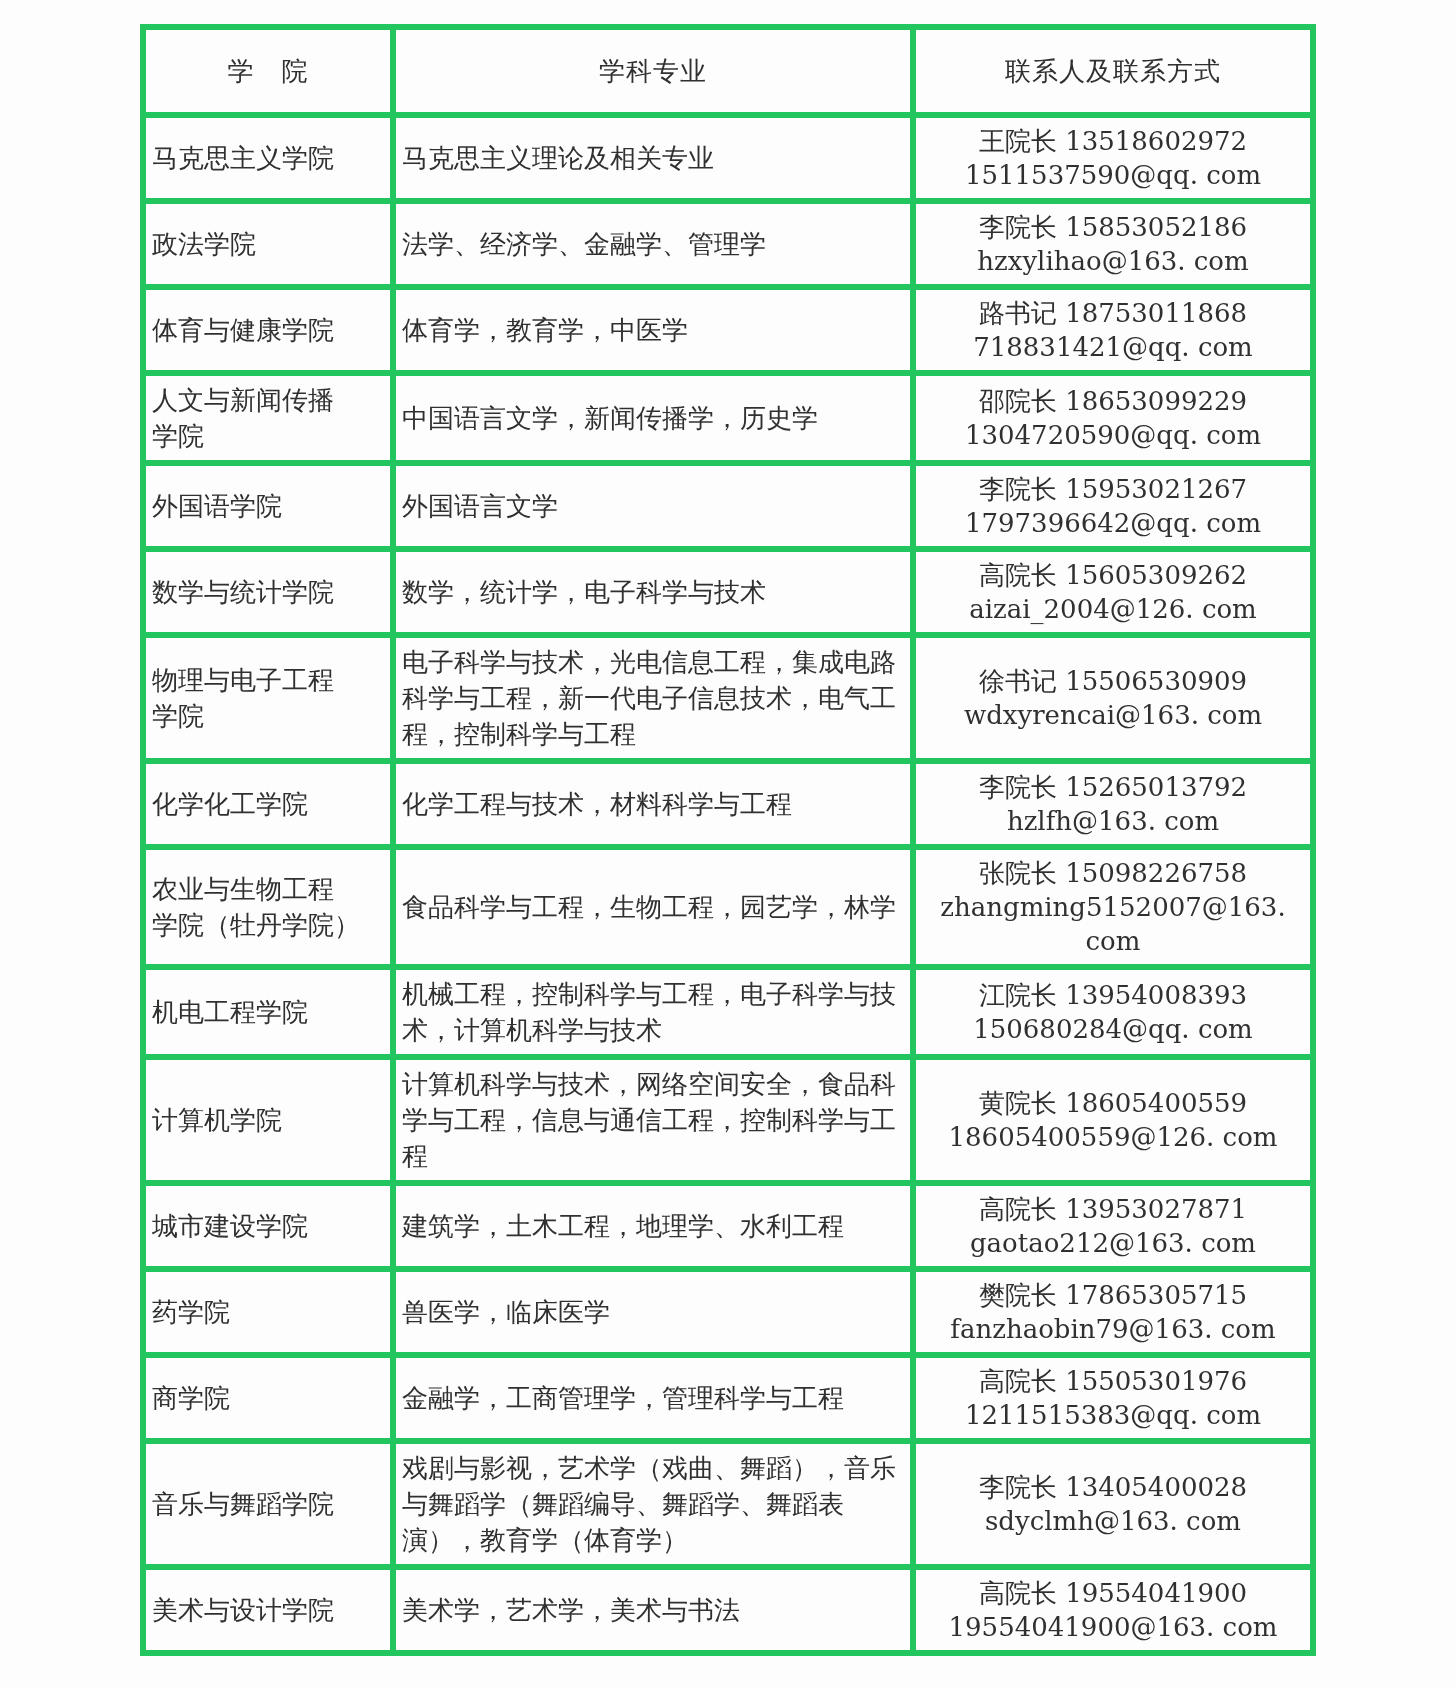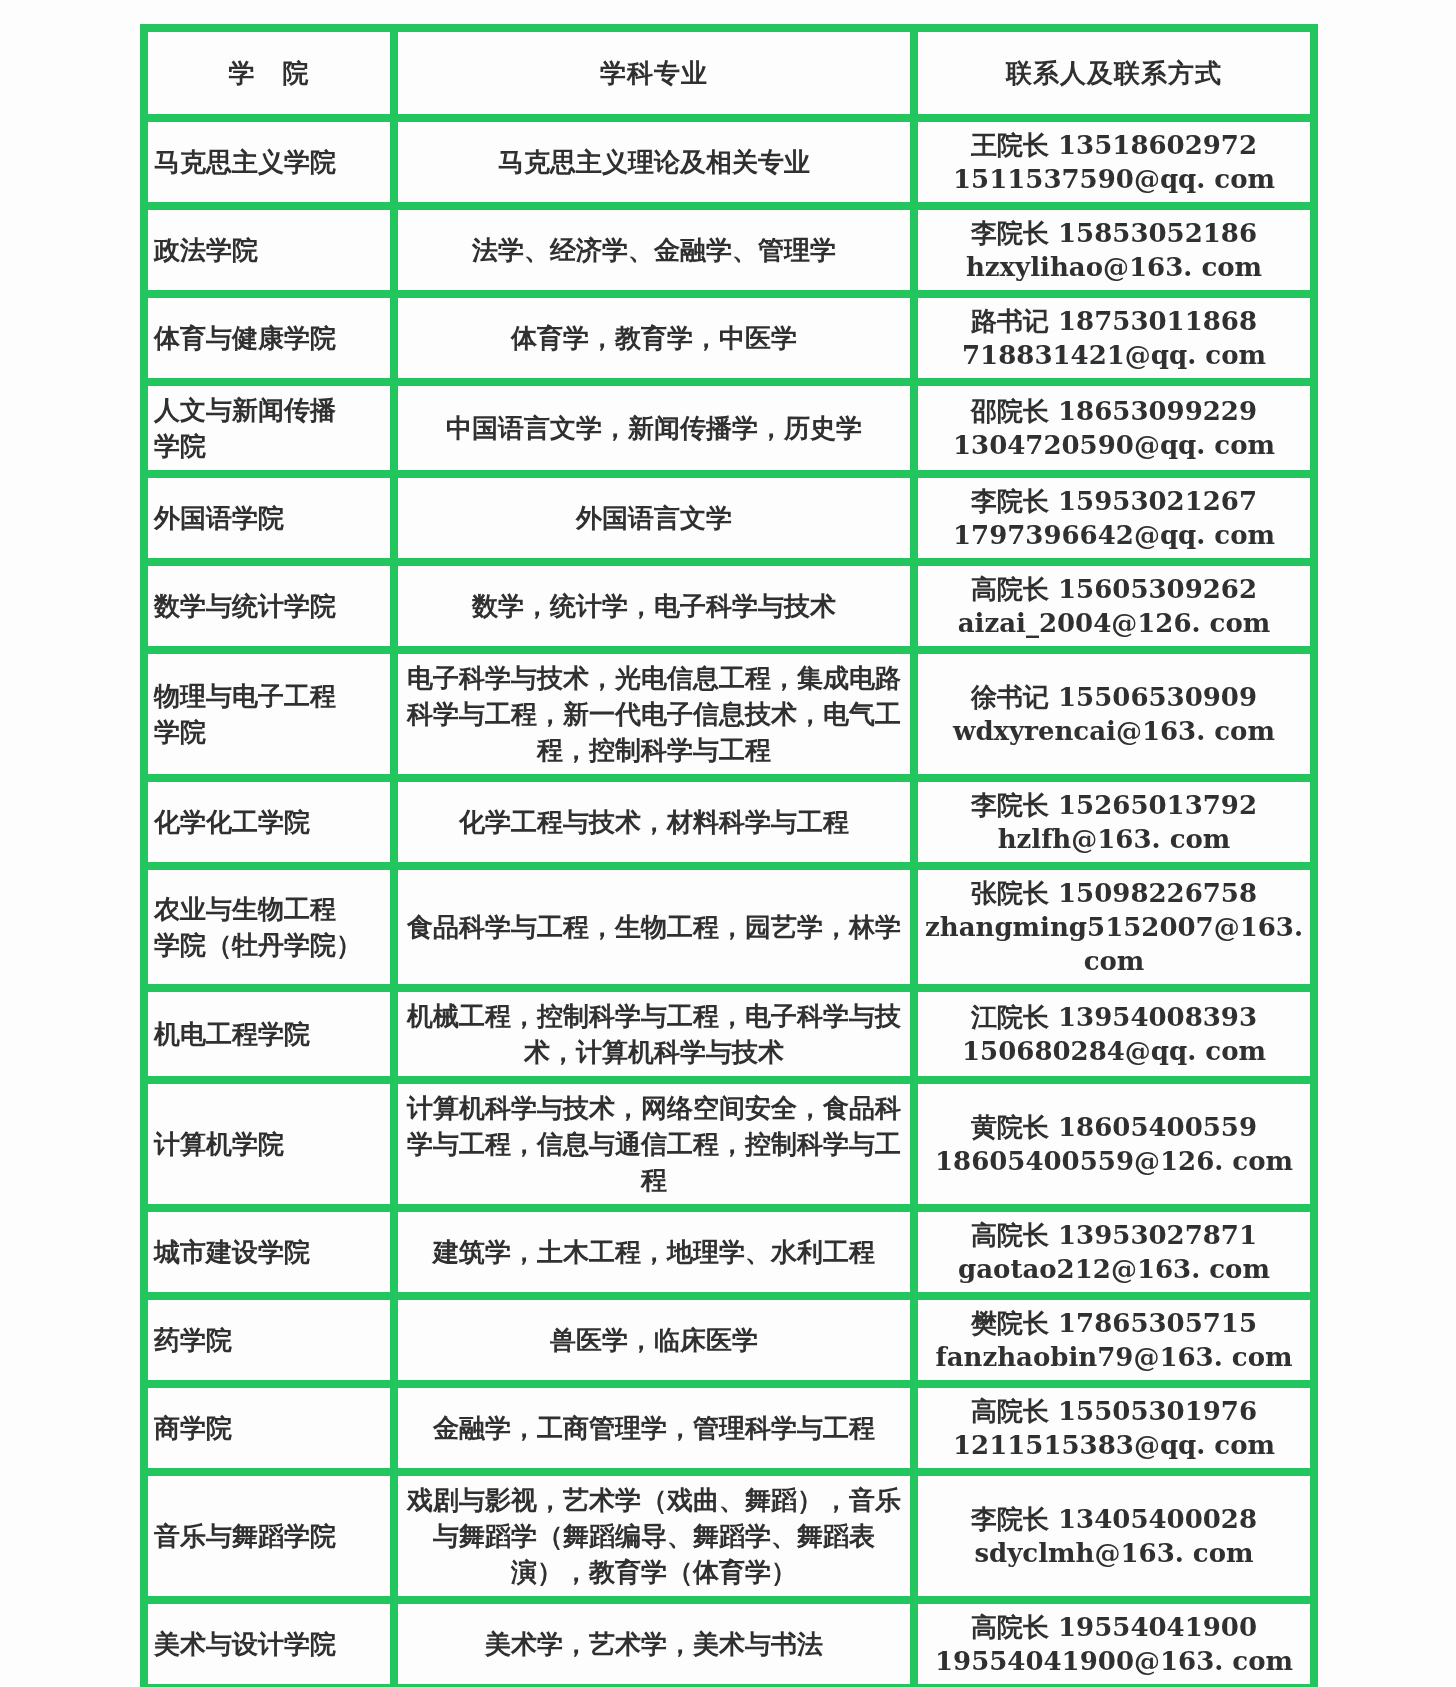--- a/index.html
+++ b/index.html
@@ -19,22 +19,22 @@
   table.contact-table {
     position: absolute;
     left: 140px;
     top: 24px;
     width: 1170px;
     border-collapse: collapse;
     table-layout: fixed;
   }
   .contact-table th,
   .contact-table td {
-    border: 8px solid #22c55e;
-    font-weight: bold;
+    border: 6px solid #22c55e;
+    font-weight: normal;
     vertical-align: middle;
   }
   .contact-table th {
     height: 80px;
     font-size: 26px;
     text-align: center;
     letter-spacing: 1px;
   }
   .contact-table tr.data-row {
     height: 79px;
@@ -42,21 +42,21 @@
   .contact-table td {
     font-size: 26px;
     line-height: 36px;
     padding: 6px 6px;
   }
   td.col-college {
     text-align: left;
     white-space: pre-line;
   }
   td.col-majors {
-    text-align: center;
+    text-align: left;
   }
   td.col-contact {
     text-align: center;
     padding: 6px 4px;
     margin-left: 47px;
   }
   .contact-line {
     line-height: 34px;
     text-align: center;
   }

